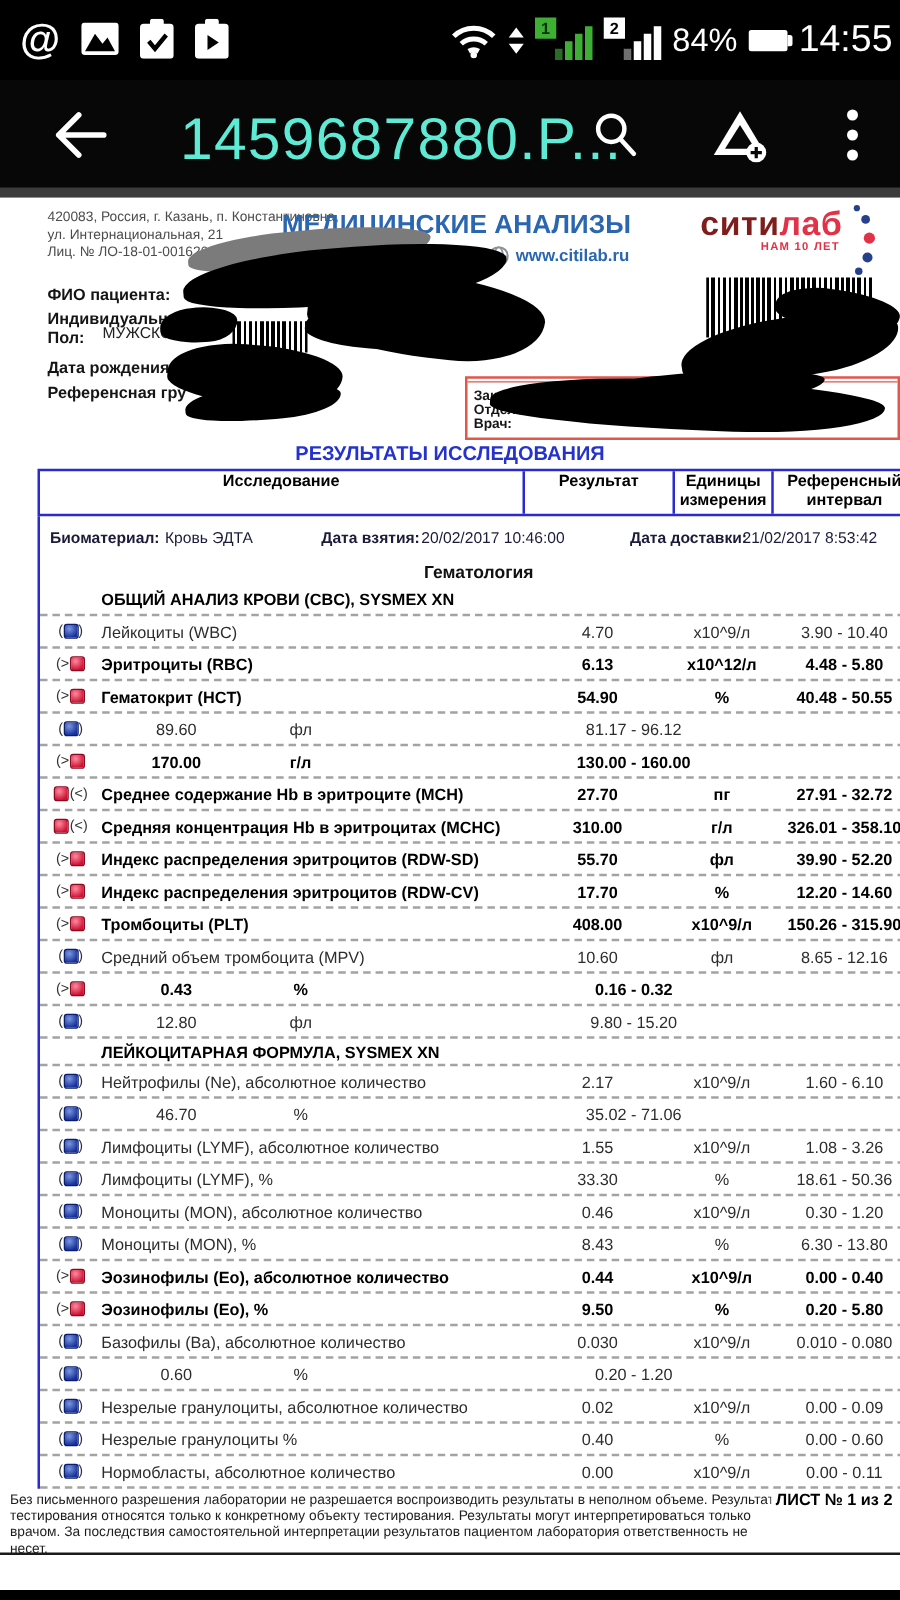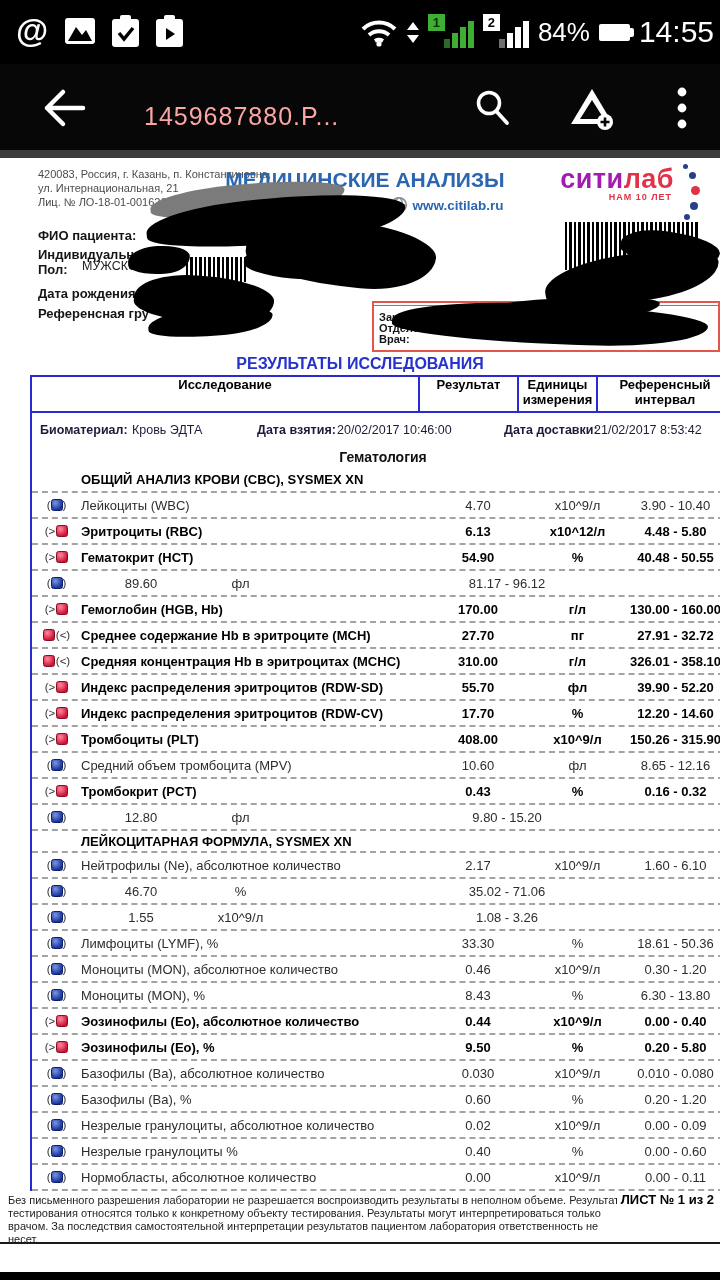--- a/index.html
+++ b/index.html
@@ -19,54 +19,54 @@
   .badge.green{background:#3fae35;color:#04320a}
   .badge.white{background:#fff;color:#000}
   .bars{position:absolute;right:0;bottom:2px;display:flex;align-items:flex-end;gap:2px}
   .bars i{display:block;width:6px}
   .pct{font-size:26px}
   .battery{position:relative;width:31px;height:17px;background:#fff;border-radius:2px}
   .battery:after{content:"";position:absolute;right:-4px;top:4px;width:4px;height:9px;background:#fff;border-radius:0 2px 2px 0}
   .clock{font-size:30px}
   
   .toolbar{position:absolute;top:64px;left:0;width:720px;height:86px;background:#070707;color:#fff}
-  .tb-title{position:absolute;left:144px;top:38px;font-size:25px;letter-spacing:1px;color:#fca5a5;white-space:nowrap}
+  .tb-title{position:absolute;left:144px;top:19px;font-size:47px;letter-spacing:1px;color:#5eead4;white-space:nowrap}
   .tb-ic{position:absolute;top:18px;width:52px;height:52px;display:flex;align-items:center;justify-content:center}
   .strip{position:absolute;top:150px;left:0;width:720px;height:8px;background:#3c3c3c}
   
   .page{position:absolute;top:158px;left:0;width:720px;height:1114px;background:#fff;overflow:hidden;color:#222}
   .addr{position:absolute;left:38px;top:9px;font-size:11px;line-height:14px;color:#4c4c4c}
   .center-head{position:absolute;left:190px;top:10px;width:350px;text-align:center}
   .med-title{font-size:21px;font-weight:bold;color:#2b66b1;white-space:nowrap}
   .contact-row{margin-top:5px;display:flex;justify-content:center;gap:34px;align-items:center;
        font-size:13.5px;font-weight:bold;color:#2b66b1}
-  .contact-row .ci{display:flex;align-items:center;gap:6px}
+  .contact-row .ci{display:flex;gap:6px}
   .logo{position:absolute;right:46px;top:8px;text-align:right}
   .logo-word{font-size:27px;font-weight:bold;letter-spacing:.5px;line-height:26px}
-  .logo-word .p1{color:#a21caf}.logo-word .p2{color:#e23248}
+  .logo-word .p1{color:#7f1d1d}.logo-word .p2{color:#e23248}
   .logo-sub{font-size:9px;font-weight:bold;color:#e23248;letter-spacing:1px;margin-top:0;margin-right:2px}
   .dot{position:absolute;border-radius:50%}
   
   .plabel{position:absolute;font-size:13px;font-weight:bold;color:#151515;white-space:nowrap}
   .pvalue{position:absolute;font-size:12.5px;color:#222;white-space:nowrap}
   .red-box{position:absolute;left:372px;top:143px;width:344px;height:47px;border:2px solid #e2574c}
   .red-box:before{content:"";position:absolute;left:0;right:0;top:2px;height:1px;background:#e2574c}
   .rb-label{position:absolute;left:5px;font-size:11px;font-weight:bold;color:#151515}
   .bc{position:absolute;background:repeating-linear-gradient(90deg,#000 0 2px,#fff 2px 4px,#000 4px 7px,#fff 7px 9px)}
   .blob{position:absolute;background:#000;border-radius:46% 54% 40% 60%/55% 45% 60% 40%}
   .blob.gray{background:#7b7b7b}
   
   .res-title{position:absolute;top:197px;left:0;width:720px;text-align:center;
        font-size:16px;font-weight:bold;color:#2533cc}
   .rtable{position:absolute;left:30px;top:217px;width:704px;font-size:13px}
   .t-header{display:flex;height:38px;border:2px solid #2a2ad2;box-sizing:border-box;
        font-weight:bold;color:#000;text-align:center;align-items:stretch}
   .hc{display:flex;flex-direction:column;line-height:15px;box-sizing:border-box}
   .hc+.hc{border-left:2px solid #2a2ad2}
-  .hc1{width:386px}.hc2{width:99px}.hc3{width:79px}.hc4{flex:1}
+  .hc1{width:386px}.hc2{width:120px}.hc3{width:79px}.hc4{flex:1}
   .t-body{border-left:2px solid #2a2ad2;box-sizing:border-box}
   .t-info{position:relative;height:34px;color:#1c1c3a}
   .t-info span{position:absolute;top:10px;font-size:12.5px;white-space:nowrap}
   .t-info .b{font-weight:bold}
   .t-group{height:22px;line-height:20px;text-align:center;font-weight:bold;font-size:14px;color:#111}
   .t-section{height:22px;line-height:22px;font-weight:bold;font-size:13px;color:#000;padding-left:49px;box-sizing:border-box}
   .t-section.dash,.t-row,.t-end{border-top:2px dashed #a3a3a3}
   .t-row{height:26px;display:flex;align-items:center;color:#2d2d2d;box-sizing:border-box}
   .t-row.abn{font-weight:bold;color:#000}
   .t-end{height:0}
@@ -289,21 +289,20 @@
             <span class="c-ref">40.48 - 50.55</span>
           </div>
           <div class="t-row">
             <span class="c-flag">(<span class="sq blue"></span>)</span>
             <span class="c-res">89.60</span>
             <span class="c-units">фл</span>
             <span class="c-ref">81.17 - 96.12</span>
           </div>
           <div class="t-row abn">
             <span class="c-flag">(&gt;<span class="sq red" style="margin-left:1px"></span></span>
-            <span class="c-name">Гемоглобин (HGB, Hb)</span>
             <span class="c-res">170.00</span>
             <span class="c-units">г/л</span>
             <span class="c-ref">130.00 - 160.00</span>
           </div>
           <div class="t-row abn">
             <span class="c-flag"><span class="sq red" style="margin-right:1px"></span>(&lt;)</span>
             <span class="c-name">Среднее содержание Hb в эритроците (MCH)</span>
             <span class="c-res">27.70</span>
             <span class="c-units">пг</span>
             <span class="c-ref">27.91 - 32.72</span>
@@ -338,21 +337,20 @@
           </div>
           <div class="t-row">
             <span class="c-flag">(<span class="sq blue"></span>)</span>
             <span class="c-name">Средний объем тромбоцита (MPV)</span>
             <span class="c-res">10.60</span>
             <span class="c-units">фл</span>
             <span class="c-ref">8.65 - 12.16</span>
           </div>
           <div class="t-row abn">
             <span class="c-flag">(&gt;<span class="sq red" style="margin-left:1px"></span></span>
-            <span class="c-name">Тромбокрит (PCT)</span>
             <span class="c-res">0.43</span>
             <span class="c-units">%</span>
             <span class="c-ref">0.16 - 0.32</span>
           </div>
           <div class="t-row">
             <span class="c-flag">(<span class="sq blue"></span>)</span>
             <span class="c-res">12.80</span>
             <span class="c-units">фл</span>
             <span class="c-ref">9.80 - 15.20</span>
           </div>
@@ -365,20 +363,21 @@
             <span class="c-ref">1.60 - 6.10</span>
           </div>
           <div class="t-row">
             <span class="c-flag">(<span class="sq blue"></span>)</span>
             <span class="c-res">46.70</span>
             <span class="c-units">%</span>
             <span class="c-ref">35.02 - 71.06</span>
           </div>
           <div class="t-row">
             <span class="c-flag">(<span class="sq blue"></span>)</span>
+            <span class="c-name">Лимфоциты (LYMF), абсолютное количество</span>
             <span class="c-res">1.55</span>
             <span class="c-units">x10^9/л</span>
             <span class="c-ref">1.08 - 3.26</span>
           </div>
           <div class="t-row">
             <span class="c-flag">(<span class="sq blue"></span>)</span>
             <span class="c-name">Лимфоциты (LYMF), %</span>
             <span class="c-res">33.30</span>
             <span class="c-units">%</span>
             <span class="c-ref">18.61 - 50.36</span>
@@ -413,21 +412,20 @@
           </div>
           <div class="t-row">
             <span class="c-flag">(<span class="sq blue"></span>)</span>
             <span class="c-name">Базофилы (Ba), абсолютное количество</span>
             <span class="c-res">0.030</span>
             <span class="c-units">x10^9/л</span>
             <span class="c-ref">0.010 - 0.080</span>
           </div>
           <div class="t-row">
             <span class="c-flag">(<span class="sq blue"></span>)</span>
-            <span class="c-name">Базофилы (Ba), %</span>
             <span class="c-res">0.60</span>
             <span class="c-units">%</span>
             <span class="c-ref">0.20 - 1.20</span>
           </div>
           <div class="t-row">
             <span class="c-flag">(<span class="sq blue"></span>)</span>
             <span class="c-name">Незрелые гранулоциты, абсолютное количество</span>
             <span class="c-res">0.02</span>
             <span class="c-units">x10^9/л</span>
             <span class="c-ref">0.00 - 0.09</span>

